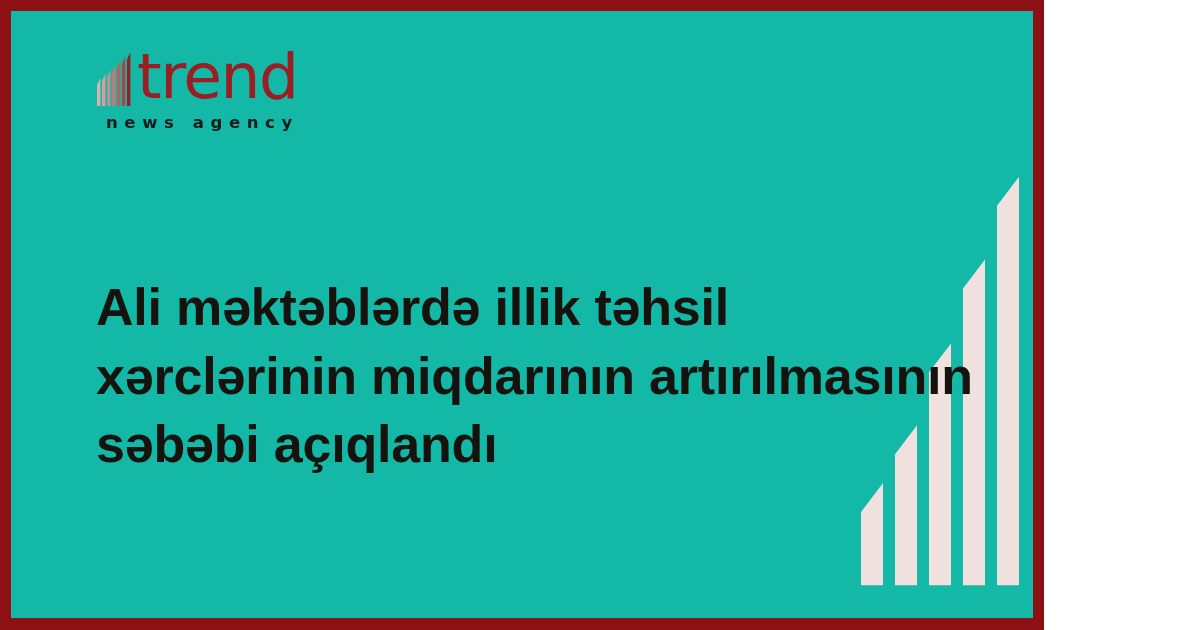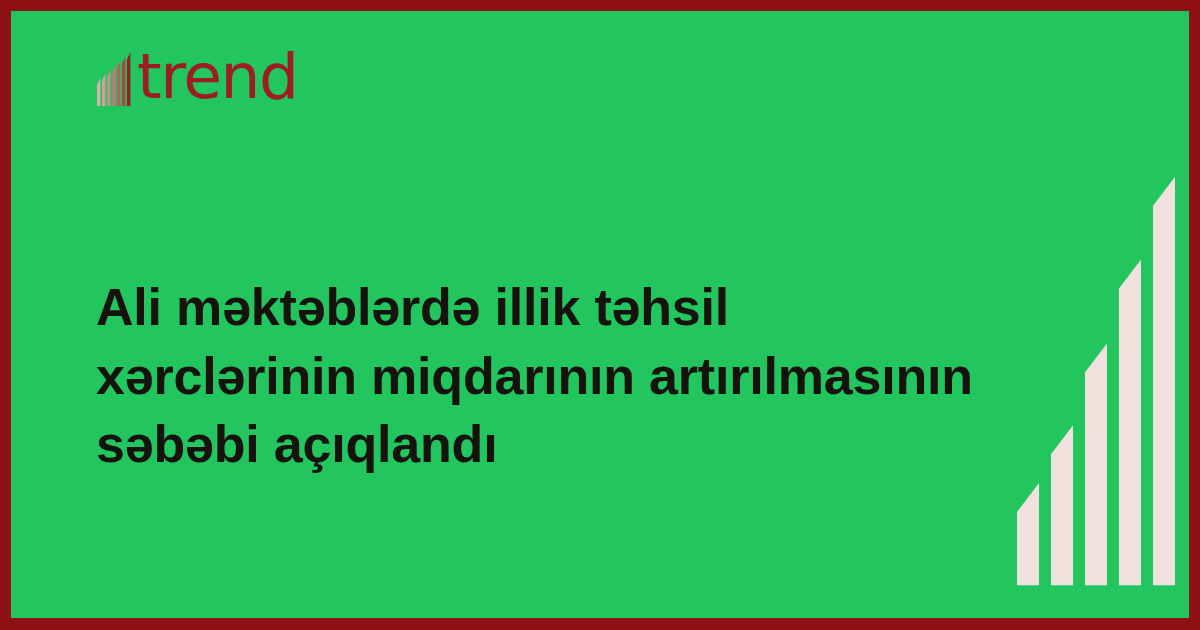--- a/index.html
+++ b/index.html
@@ -4,24 +4,24 @@
 <title>Trend News Agency — Share Card</title>
 <style>
   html, body {
     margin: 0;
     padding: 0;
     background: #ffffff;
   }
 
   #card {
     position: relative;
-    width: 1200px;
+    width: 1044px;
     height: 630px;
     box-sizing: border-box;
-    background: #22c55e;
+    background: #14b8a6;
     border-style: solid;
     border-color: #8d1014;
     border-top-width: 11px;
     border-right-width: 11px;
     border-bottom-width: 12px;
     border-left-width: 11px;
     overflow: hidden;
     font-family: "Liberation Sans", "DejaVu Sans", sans-serif;
   }
 
@@ -117,17 +117,18 @@
             <path d="M6,32.7 L9.4,25.7 L9.4,58 L6,58 Z" fill="#d2a09e"></path>
             <path d="M11,28.4 L14.4,21.4 L14.4,58 L11,58 Z" fill="#c98d8c"></path>
             <path d="M16,24.1 L19.4,17.1 L19.4,58 L16,58 Z" fill="#bf7a79"></path>
             <path d="M21,19.8 L24.4,12.8 L24.4,58 L21,58 Z" fill="#b26360"></path>
             <path d="M26,15.5 L29.4,8.5 L29.4,58 L26,58 Z" fill="#a34a49"></path>
             <path d="M31,11.200000000000003 L34.4,4.200000000000003 L34.4,58 L31,58 Z" fill="#931f24"></path>
           </g>
       </svg>
       <span class="logo-word">trend</span>
     </div>
+    <div class="logo-sub">news agency</div>
   </div>
 
   <h1 class="headline">Ali məktəblərdə illik təhsil xərclərinin miqdarının artırılmasının səbəbi açıqlandı</h1>
 
 </div>
 
 </body></html>

